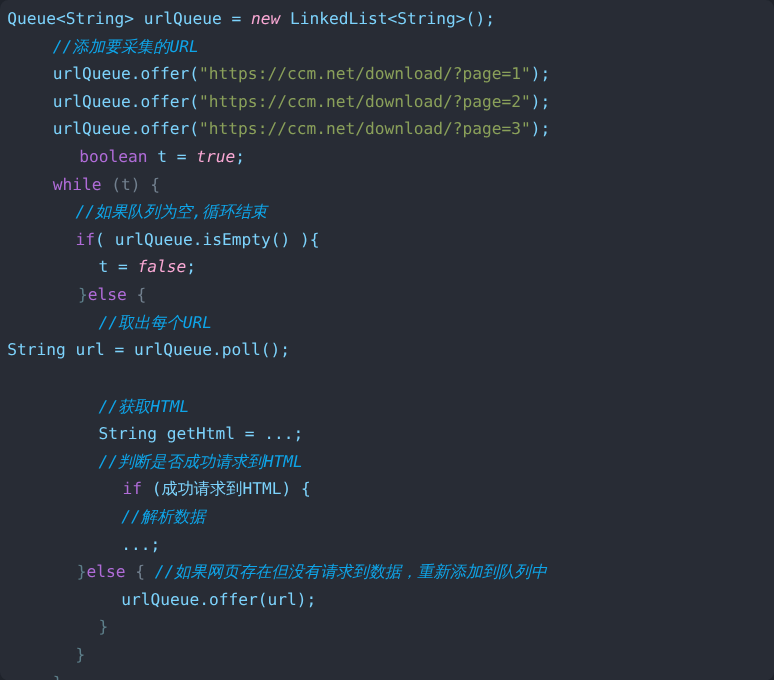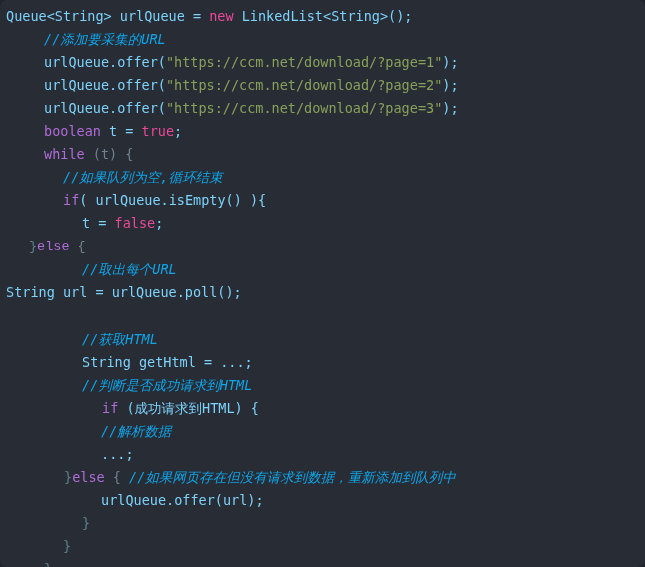--- a/index.html
+++ b/index.html
@@ -32,41 +32,41 @@
     white-space: pre;
     height: 23px;
     padding-left: 6px;
     font-size: 13.5px;
     letter-spacing: 0px;
   }
 
   
   .tok-plain   { color: #7dd3fc; }
   .tok-kw      { color: #b06cd8; }      
-  .tok-lit     { color: #ec4899; }      
+  .tok-lit     { color: #f9a8d4; font-style: italic; }      
   .tok-str     { color: #8aa05a; }      
   .tok-com     { color: #0ea5e9; font-style: italic; }  
   .tok-punc    { color: #72808f; }
   .tok-brace   { color: #5d7f8a; }      
 </style>
 </head>
 <body>
 
 <div id="code-block" style="background: rgb(40, 44, 53); color: rgb(169, 178, 195);">
     <div class="code-line" style="padding-left: 6px;"><span class="tok-plain">Queue&lt;String&gt; urlQueue = </span><span class="tok-lit">new</span><span class="tok-plain"> LinkedList&lt;String&gt;();</span></div>
     <div class="code-line" style="padding-left: 44px;"><span class="tok-com">//添加要采集的URL</span></div>
     <div class="code-line" style="padding-left: 44px;"><span class="tok-plain">urlQueue.offer(</span><span class="tok-str">"https://ccm.net/download/?page=1"</span><span class="tok-plain">);</span></div>
     <div class="code-line" style="padding-left: 44px;"><span class="tok-plain">urlQueue.offer(</span><span class="tok-str">"https://ccm.net/download/?page=2"</span><span class="tok-plain">);</span></div>
     <div class="code-line" style="padding-left: 44px;"><span class="tok-plain">urlQueue.offer(</span><span class="tok-str">"https://ccm.net/download/?page=3"</span><span class="tok-plain">);</span></div>
-    <div class="code-line" style="padding-left: 44px;"><span class="tok-kw">boolean</span><span class="tok-plain"> t = </span><span class="tok-lit">true</span><span class="tok-plain">;</span></div>
+    <div class="code-line" style="padding-left: 66px;"><span class="tok-kw">boolean</span><span class="tok-plain"> t = </span><span class="tok-lit">true</span><span class="tok-plain">;</span></div>
     <div class="code-line" style="padding-left: 44px;"><span class="tok-kw">while</span><span class="tok-punc"> (t) {</span></div>
     <div class="code-line" style="padding-left: 63px;"><span class="tok-com">//如果队列为空,循环结束</span></div>
     <div class="code-line" style="padding-left: 63px;"><span class="tok-kw">if</span><span class="tok-plain">( urlQueue.isEmpty() ){</span></div>
     <div class="code-line" style="padding-left: 82px;"><span class="tok-plain">t = </span><span class="tok-lit">false</span><span class="tok-plain">;</span></div>
-    <div class="code-line" style="padding-left: 29px; font-family: Liberation Mono, monospace;"><span class="tok-brace">}</span><span class="tok-kw">else</span><span class="tok-punc"> {</span></div>
+    <div class="code-line" style="padding-left: 65px;"><span class="tok-brace">}</span><span class="tok-kw">else</span><span class="tok-punc"> {</span></div>
     <div class="code-line" style="padding-left: 82px;"><span class="tok-com">//取出每个URL</span></div>
     <div class="code-line" style=""><span class="tok-plain">String url = urlQueue.poll();</span></div>
     <div class="code-line" style="padding-left: 82px; margin-top: 24px;"><span class="tok-com">//获取HTML</span></div>
     <div class="code-line" style="padding-left: 82px;"><span class="tok-plain">String getHtml = ...;</span></div>
     <div class="code-line" style="padding-left: 82px;"><span class="tok-com">//判断是否成功请求到HTML</span></div>
     <div class="code-line" style="padding-left: 82px; margin-left: 20px;"><span class="tok-kw">if</span><span class="tok-plain"> (成功请求到HTML) {</span></div>
     <div class="code-line" style="padding-left: 101px;"><span class="tok-com">//解析数据</span></div>
     <div class="code-line" style="padding-left: 101px;"><span class="tok-plain">...;</span></div>
     <div class="code-line" style="padding-left: 64px;"><span class="tok-brace">}</span><span class="tok-kw">else</span><span class="tok-punc"> { </span><span class="tok-com">//如果网页存在但没有请求到数据，重新添加到队列中</span></div>
     <div class="code-line" style="padding-left: 101px;"><span class="tok-plain">urlQueue.offer(url);</span></div>

